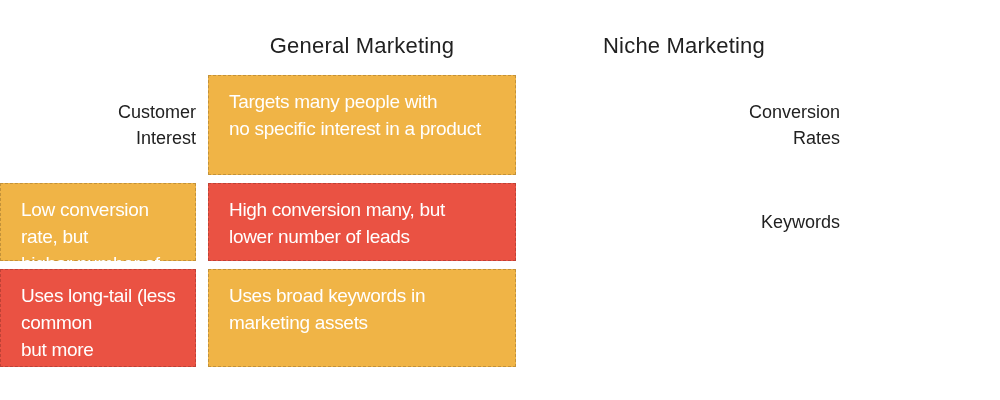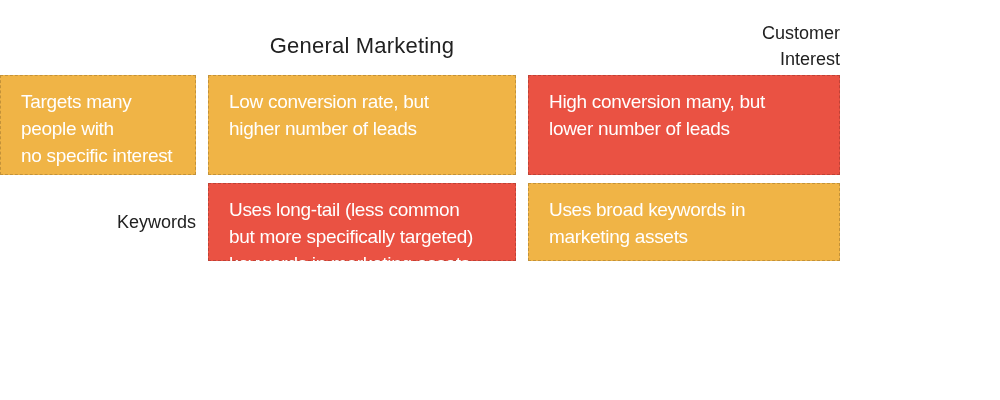--- a/index.html
+++ b/index.html
@@ -51,26 +51,29 @@
   .cell.niche   { background: var(--niche-cell, #EA5243); }
 </style>
 </head>
 <body>
 
 <div class="stage">
   <div class="grid">
 
     <div class="spacer"></div>
     <div class="col-header">General Marketing</div>
+    <div class="col-header">Niche Marketing</div>
 
     <div class="row-label">Customer
 Interest</div>
     <div class="cell general">Targets many people with
 no specific interest in a product</div>
 
+    <div class="row-label">Conversion
+Rates</div>
     <div class="cell general">Low conversion rate, but
 higher number of leads</div>
     <div class="cell niche">High conversion many, but
 lower number of leads</div>
 
     <div class="row-label">Keywords</div>
     <div class="cell niche">Uses long-tail (less common
 but more specifically targeted)
 keywords in marketing assets</div>
     <div class="cell general">Uses broad keywords in

